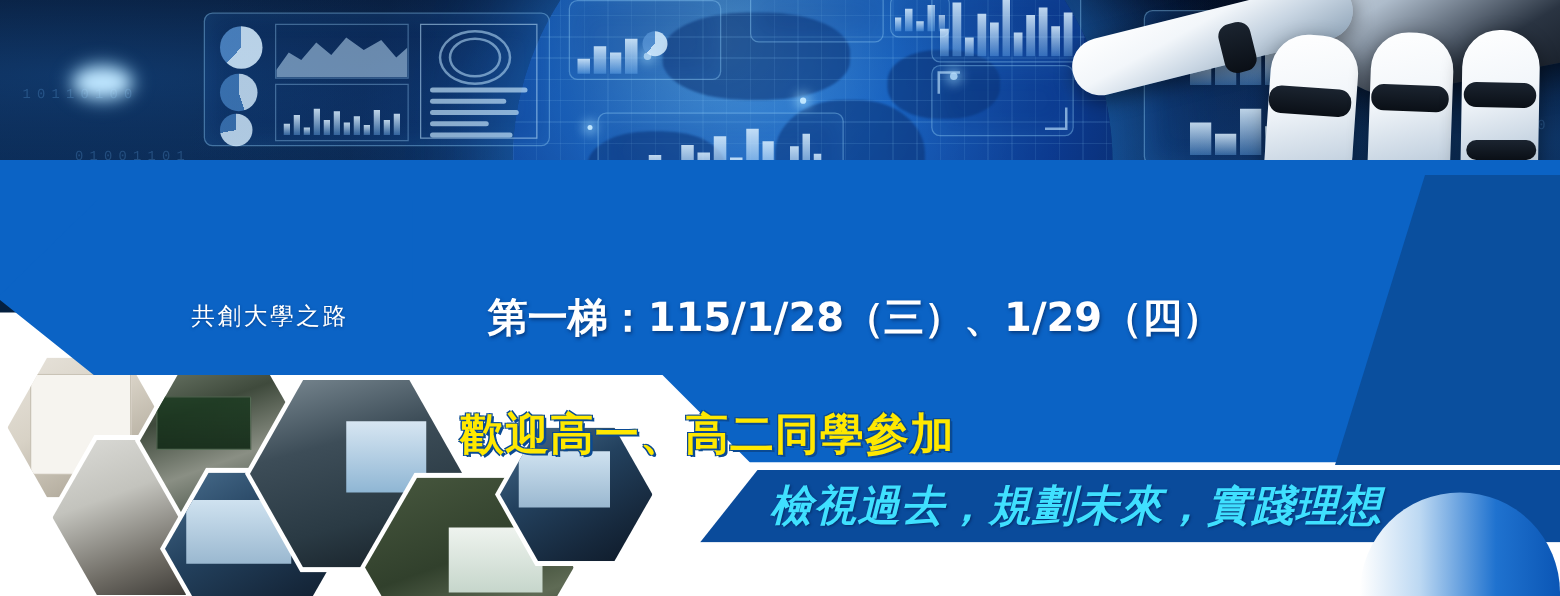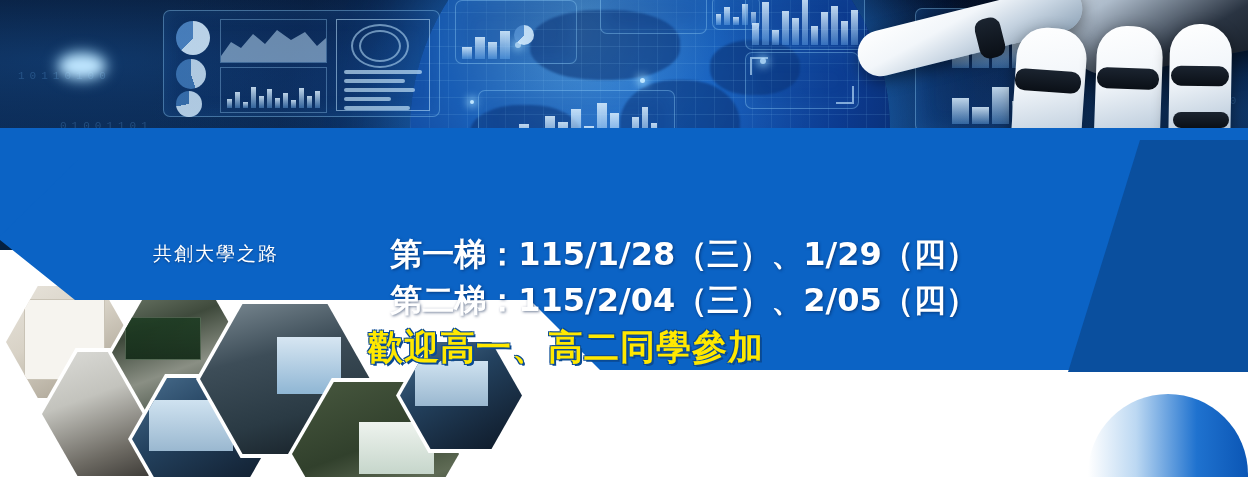--- a/index.html
+++ b/index.html
@@ -409,20 +409,22 @@
     <span class="logo-c1">探</span>
     <span class="logo-c2">索</span>
   </div>
 
   <div class="tagline">
     <span class="l2">共創大學之路</span>
   </div>
 
 
   <div class="date-line date-1">第一梯：115/1/28（三）、1/29（四）</div>
-  <div class="date-line date-2">第二梯：115/2/04（三）、2/05（四）</div>
 
   <div class="welcome">歡迎高一、高二同學參加</div>
 
+  <div class="bottom-banner">
+    <span>檢視過去，規劃未來，實踐理想</span>
+  </div>
 
   <div class="corner-circle"></div>
 
 </div>
 
 </body></html>

